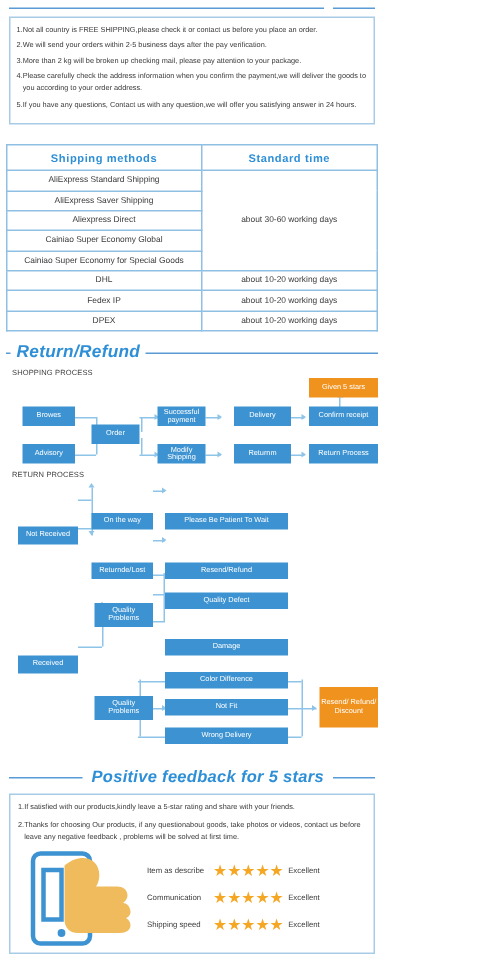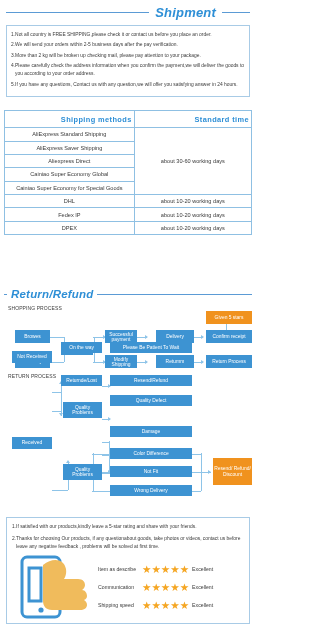--- a/index.html
+++ b/index.html
@@ -66,32 +66,31 @@
     border: 1px solid #8fc0e3;
     text-align: center;
     color: #3a3a3a;
   }
   table.log th {
     color: #2e8fd6;
     font-weight: bold;
     font-size: 7.4px;
     letter-spacing: .4px;
     padding: 3.5px 2px;
-    text-align: right;
   }
   table.log td {
     font-size: 5.6px;
     padding: 3.2px 2px;
   }
   table.log td.method { }
   table.log col.c1 { width: 52.5%; }
   table.log col.c2 { width: 47.5%; }
 
   
-  #returnrefund { padding: 8px 4px 0 4px; margin-top: 45px; }
+  #returnrefund { padding: 8px 4px 0 4px; }
   #returnrefund .sec-head { gap: 4px; }
   #returnrefund .sec-title { font-size: 11.5px; }
   #returnrefund .rule.left { flex: 0 0 3px; }
 
   .flow-label {
     font-size: 5px;
     color: #404040;
     letter-spacing: .1px;
     margin: 5px 0 0 4px;
   }
@@ -187,21 +186,20 @@
     font-size: 5.2px;
     color: #3a3a3a;
   }
 </style>
 </head>
 <body>
 
 <section id="shipment">
   <div class="sec-head">
     <div class="rule"></div>
-    <div class="sec-title">Shipment</div>
     <div class="rule short"></div>
   </div>
   <div class="ship-box">
     <ul class="ship-list">
       <li>
         <span class="num">1.</span>
         <span class="txt">Not all country is FREE SHIPPING,please check it or contact us before you place an order.</span>
       </li>
       <li>
         <span class="num">2.</span>
@@ -373,20 +371,25 @@
   <div class="arrow r" style="position:absolute;left:204px; top:22.5px;"></div>
 
   <div class="fbox" style="left:106px;top:1px;  width:82px; height:11px;">Color Difference</div>
   <div class="fbox" style="left:59px; top:17px; width:39px; height:16px;">Quality Problems</div>
   <div class="fbox" style="left:106px;top:19px; width:82px; height:11px;">Not Fit</div>
   <div class="fbox" style="left:106px;top:38px; width:82px; height:11px;">Wrong Delivery</div>
   <div class="fbox orange" style="left:209px;top:11px; width:39px; height:27px; flex-direction:column;">Resend/ Refund/ Discount</div>
 </div>
 
 <section id="feedback" style="position:absolute; left:0; top:506px; width:256px;">
+  <div class="sec-head">
+    <div class="rule"></div>
+    <div class="sec-title">Positive feedback for 5 stars</div>
+    <div class="rule short"></div>
+  </div>
 
   <div class="fb-box">
     <ul class="fb-list">
       <li>
         <span class="num">1.</span>
         <span class="txt">If satisfied with our products,kindly leave a 5-star rating and share with your friends.</span>
       </li>
       <li>
         <span class="num">2.</span>
         <span class="txt">Thanks for choosing Our products, if any questionabout goods, take photos or videos, contact us before leave any negative feedback , problems will be solved at first time.</span>

